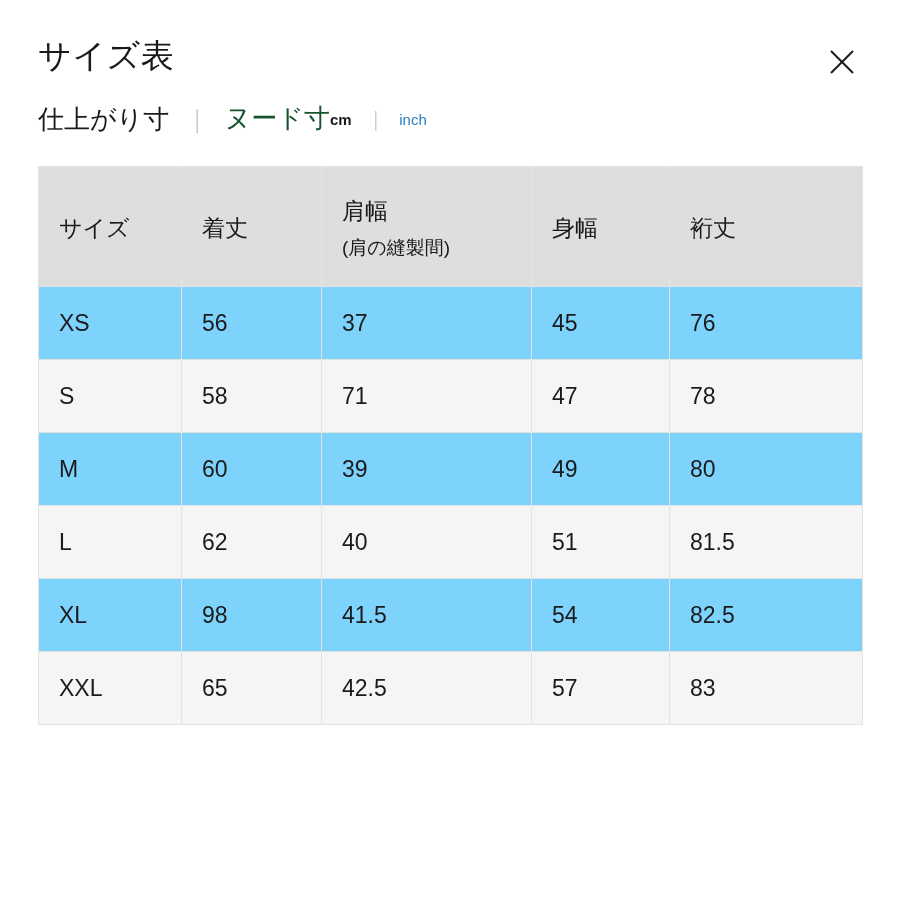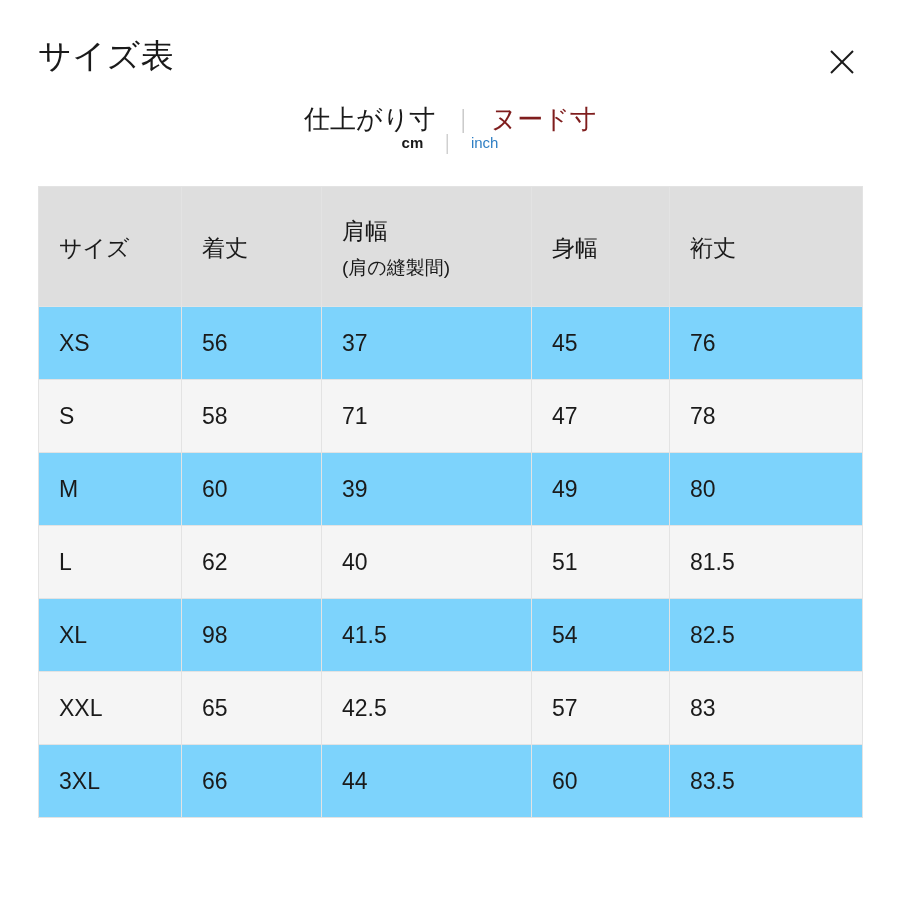--- a/index.html
+++ b/index.html
@@ -42,39 +42,39 @@
     margin-top: 2px;
   }
   .close-btn svg { display: block; }
 
   
   .toggles {
     display: flex;
     align-items: center;
     justify-content: flex-start;
     padding: 22px 38px 0 38px;
-    flex-direction: column;
   }
   .toggle-group {
     display: flex;
     align-items: center;
   }
   .toggle {
     font-size: 26px;
     line-height: 1;
     cursor: pointer;
     white-space: nowrap;
   }
   .toggle.active {
     color: #1a1a1a;
     font-weight: 400;
   }
   .toggle.inactive {
-    color: #7f1d1d;
-    font-weight: 400;
+    color: #14532d;
+    font-weight: 400;
+    font-family: Liberation Serif, serif;
   }
   .sep {
     color: #c9c9c9;
     font-size: 24px;
     margin: 0 16px;
     line-height: 1;
   }
   .unit {
     font-size: 15px;
     line-height: 1;
@@ -234,24 +234,17 @@
           <td>54</td>
           <td>82.5</td>
         </tr>
         <tr>
           <td>XXL</td>
           <td>65</td>
           <td>42.5</td>
           <td>57</td>
           <td>83</td>
         </tr>
-        <tr>
-          <td>3XL</td>
-          <td>66</td>
-          <td>44</td>
-          <td>60</td>
-          <td>83.5</td>
-        </tr>
       </tbody>
     </table>
   </div>
 
 </div>
 
 </body></html>

